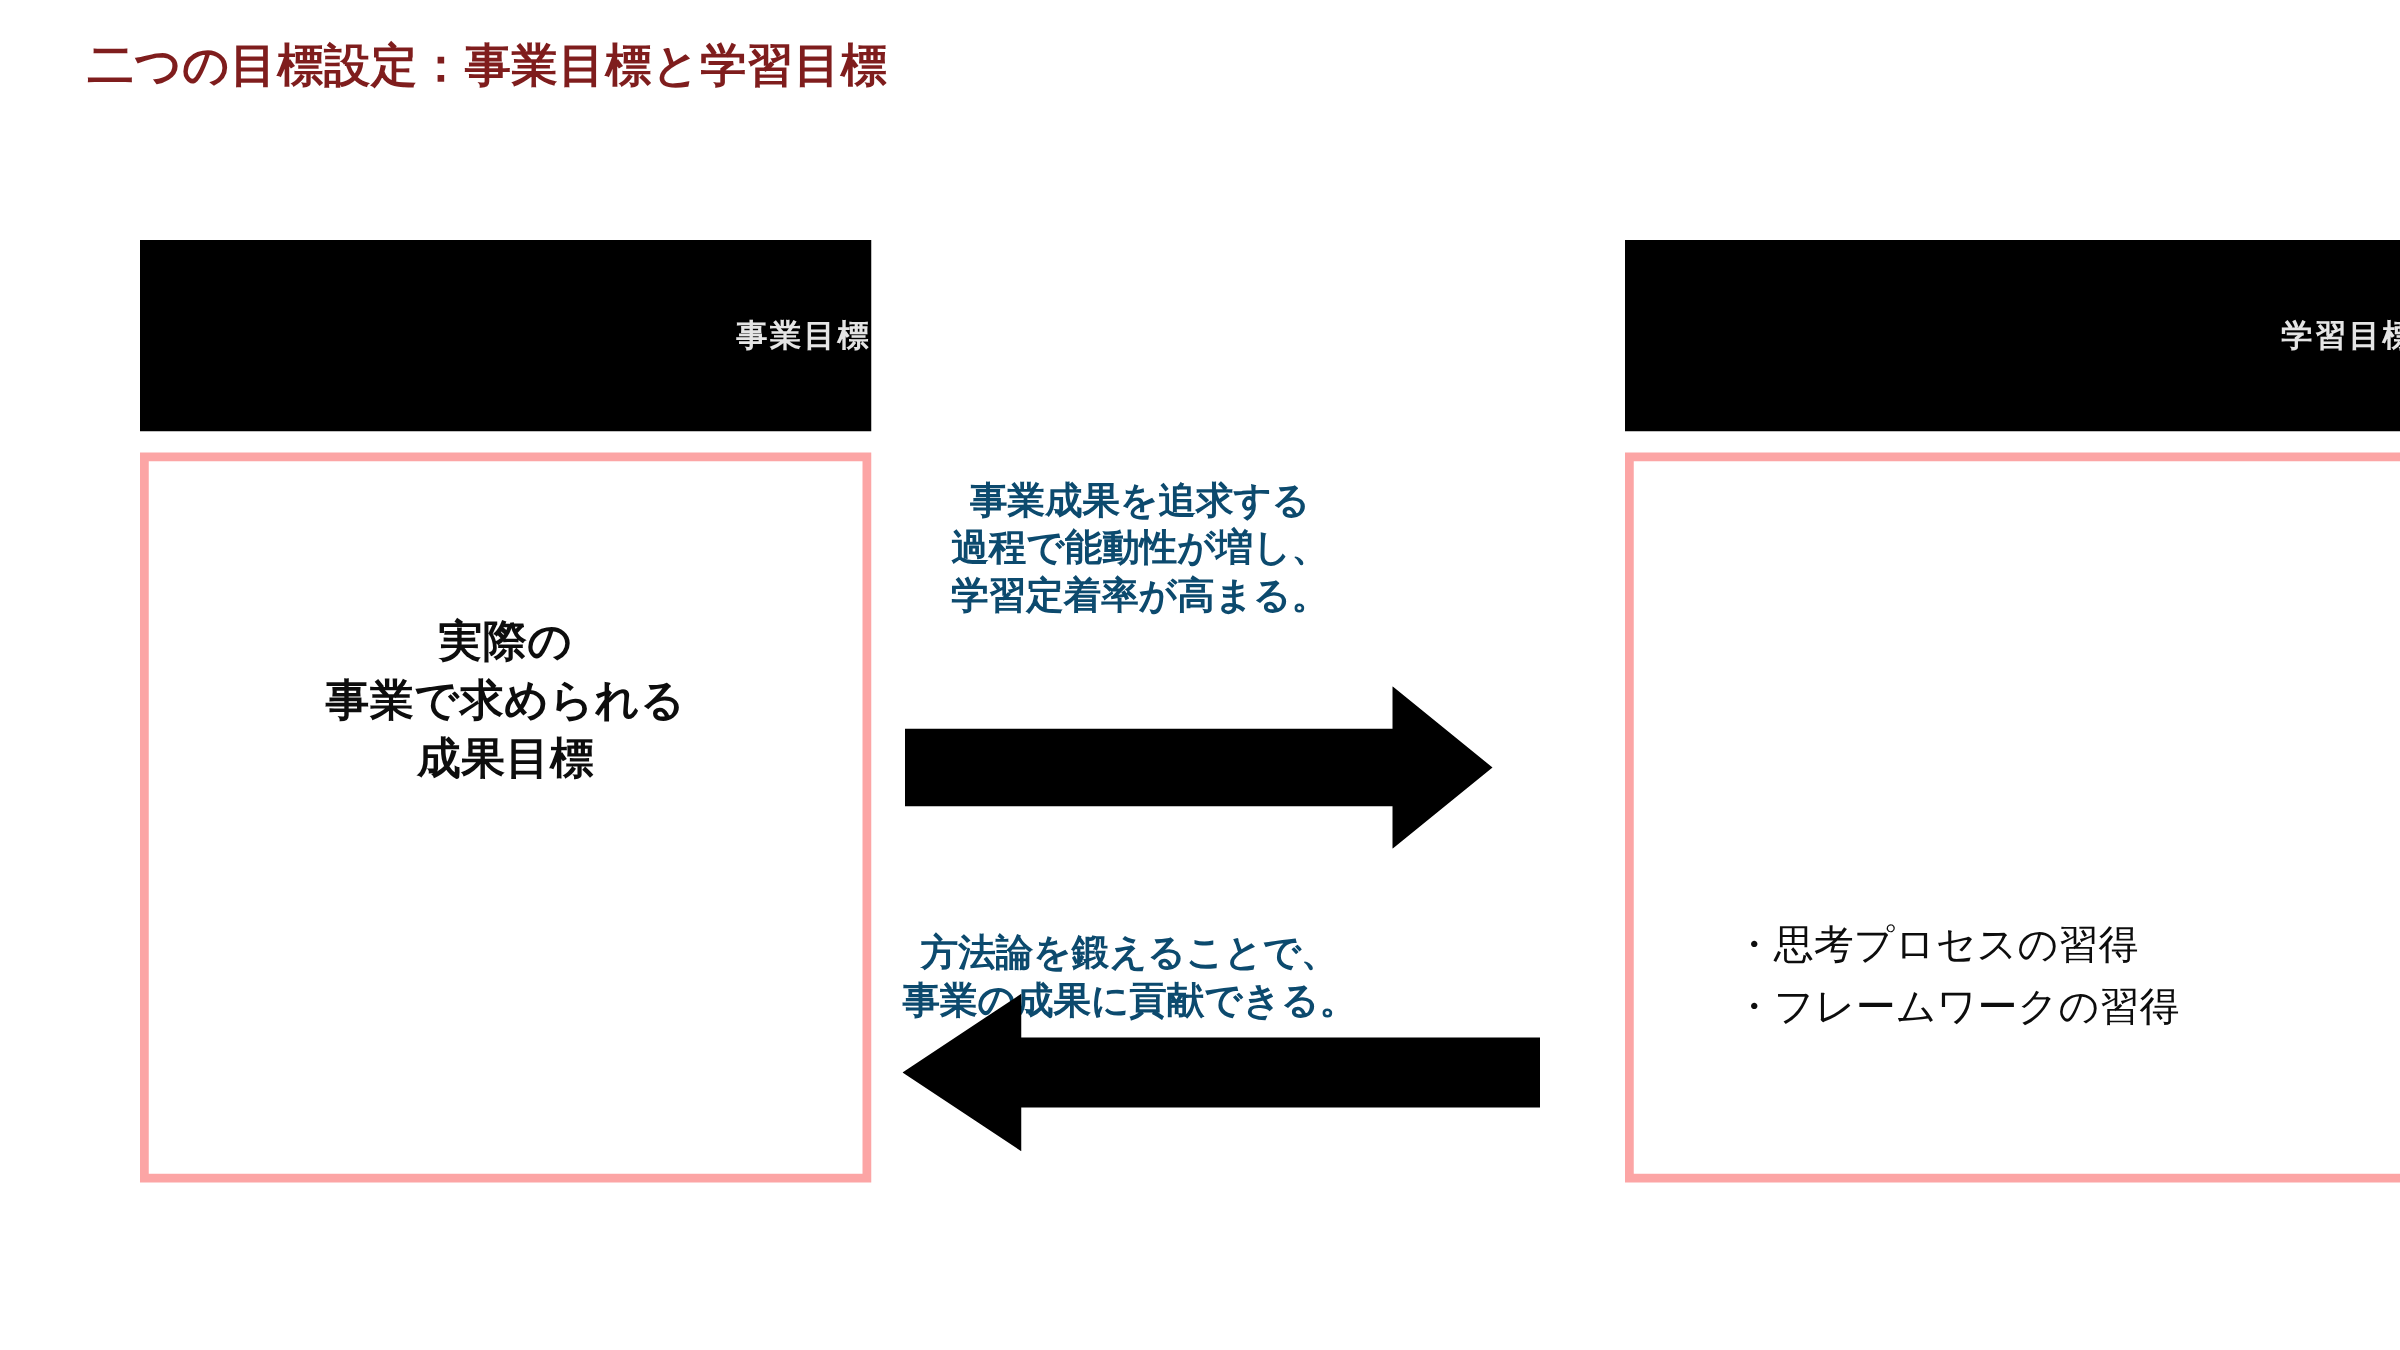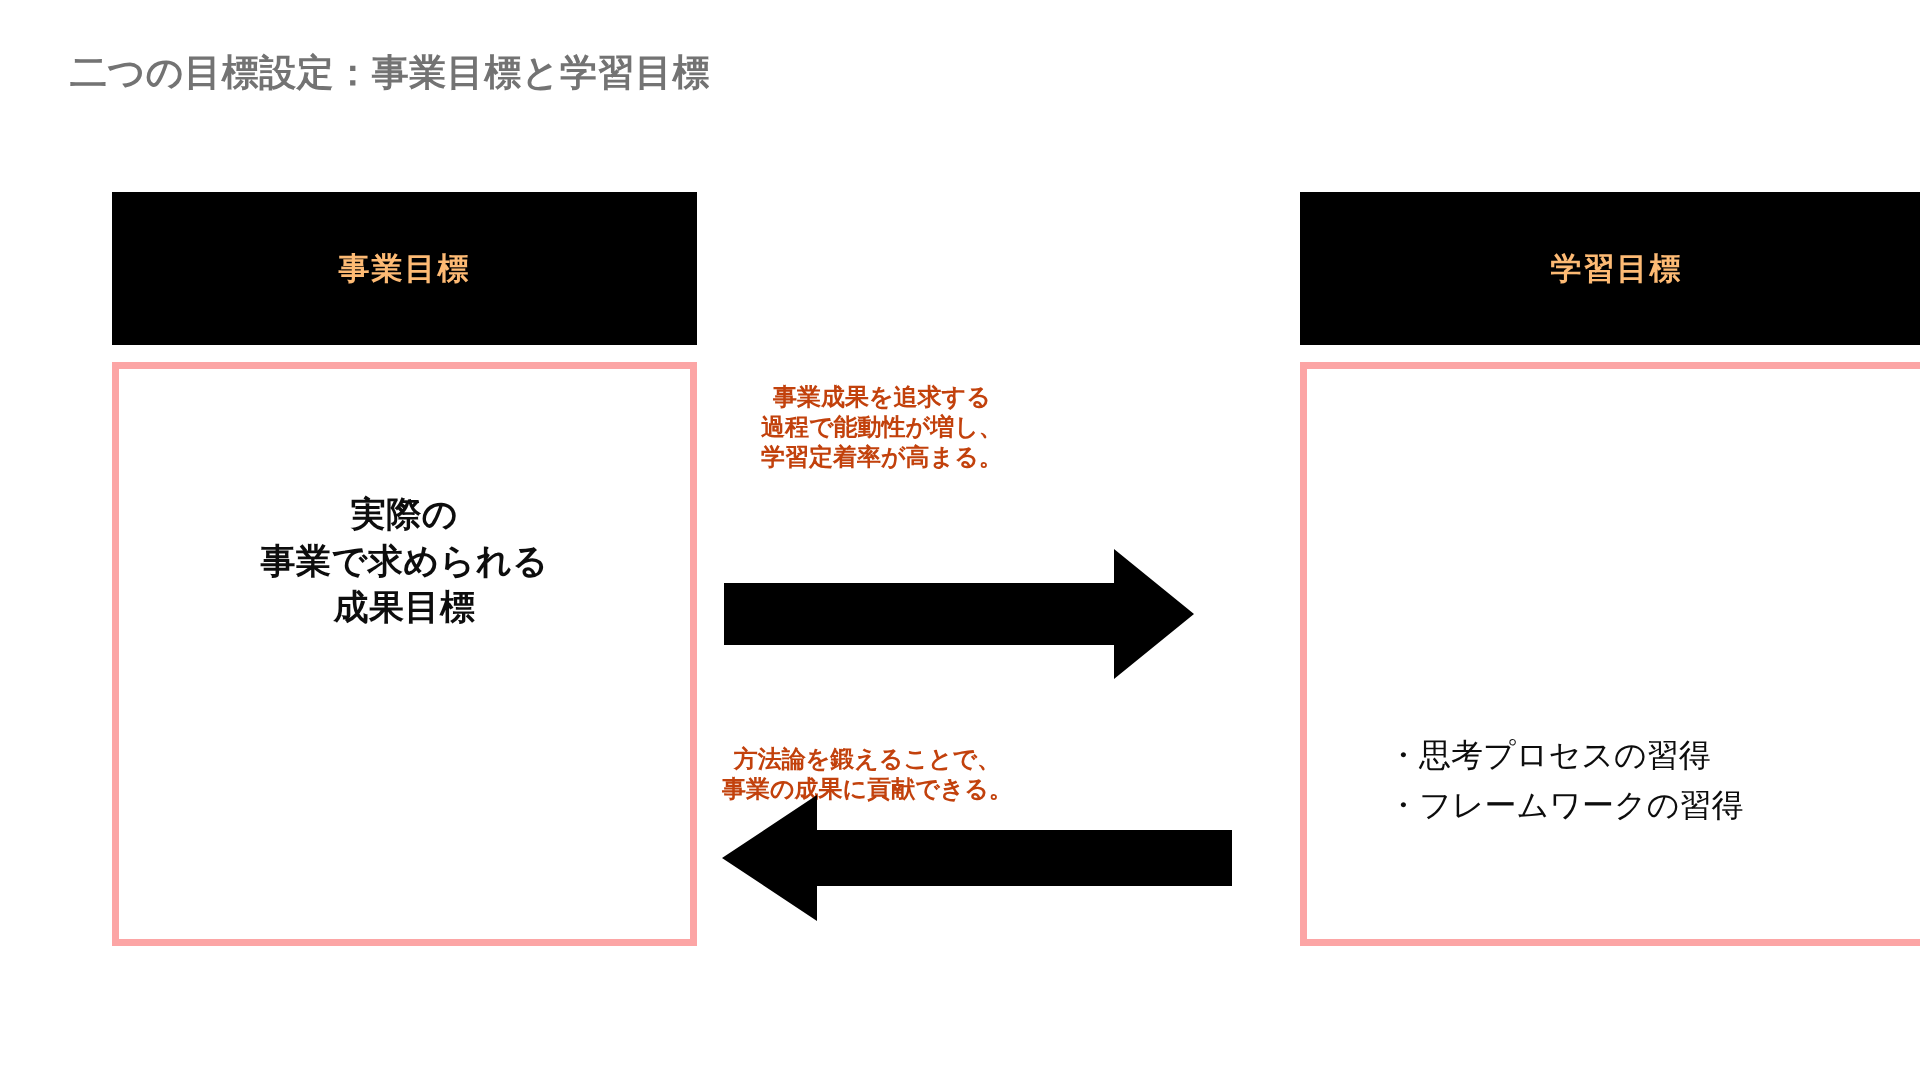--- a/index.html
+++ b/index.html
@@ -14,45 +14,45 @@
     overflow: hidden;
     font-family: "Liberation Sans", "DejaVu Sans", sans-serif;
     color: #0d0d0d;
     -webkit-font-smoothing: antialiased;
   }
 
   
   #page-title {
     position: absolute;
     left: 70px;
-    top: 48px;
+    top: 28px;
     font-size: 37px;
     font-weight: bold;
     letter-spacing: 0.5px;
     white-space: nowrap;
-    color: #737373;
+    color: #7f1d1d;
   }
 
   
   .column {
     position: absolute;
     top: 192px;
   }
   #column-business { left: 112px; width: 585px; }
   #column-learning { left: 1300px; width: 633px; }
 
   .column-header {
     background: #000000;
-    color: #fdba74;
+    color: #e5e5e5;
     height: 153px;
     box-sizing: border-box;
     display: flex;
     align-items: center;
-    justify-content: center;
-    font-size: 31px;
+    justify-content: flex-end;
+    font-size: 25px;
     font-weight: bold;
     letter-spacing: 2px;
   }
 
   .column-body {
     margin-top: 17px;
     border: 7px solid #fca5a5;
     box-sizing: border-box;
     height: 584px;
     position: relative;
@@ -83,26 +83,26 @@
     font-weight: normal;
     line-height: 1.55;
   }
   #business-bullets { top: 372px; padding-left: 58px; }
   #learning-bullets { top: 362px; padding-left: 80px; }
   .bullet-list li { white-space: nowrap; }
 
   
   .arrow-caption {
     position: absolute;
-    font-size: 24px;
+    font-size: 30px;
     font-weight: bold;
     line-height: 1.26;
     letter-spacing: 0px;
     white-space: nowrap;
-    color: #c2410c;
+    color: #0c4a6e;
   }
   #caption-forward { left: 761px; top: 382px; text-align: center; }
   #caption-backward { left: 722px; top: 744px; text-align: center; }
 
   .arrow {
     position: absolute;
     display: block;
   }
   #arrow-forward { left: 724px; top: 549px; }
   #arrow-backward { left: 722px; top: 795px; }

